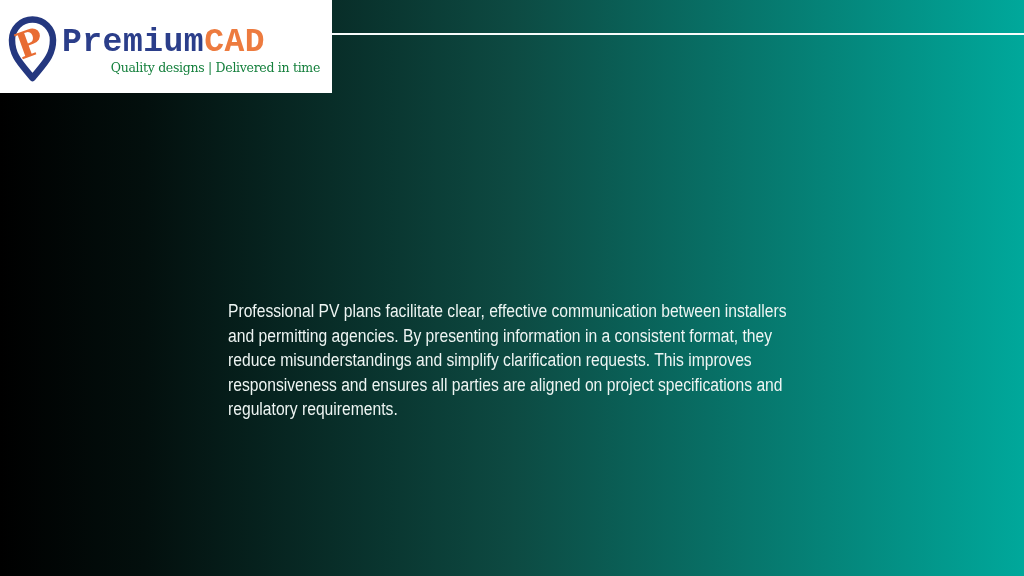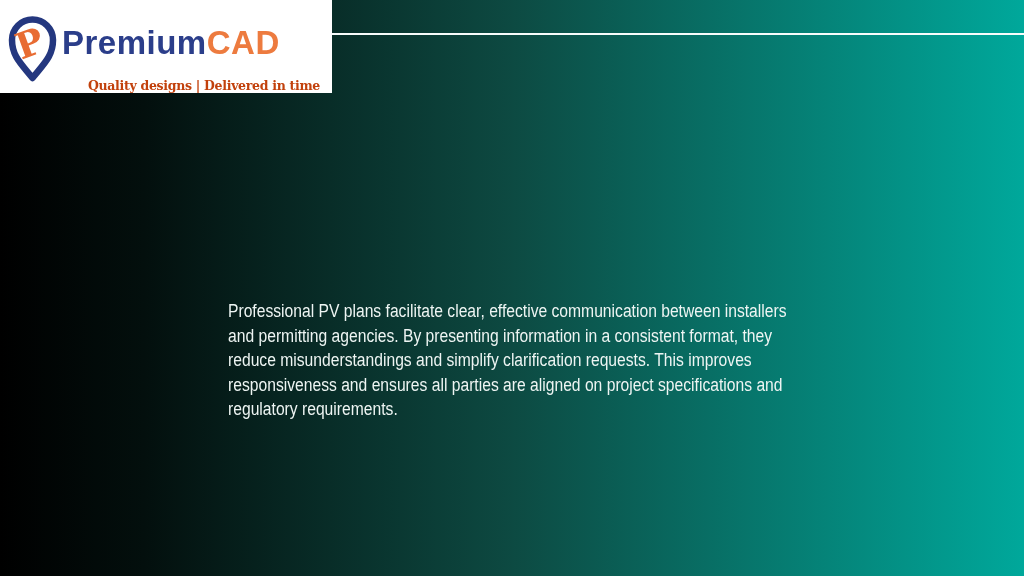--- a/index.html
+++ b/index.html
@@ -17,29 +17,29 @@
     background: #f8fcfb;
   }
   
   .logo-box {
     position: absolute; left: 0; top: 0; width: 332px; height: 93px;
     background: #ffffff;
   }
   .pin-icon { position: absolute; left: 7px; top: 14px; width: 51px; height: 68px; }
   .logo-text { position: absolute; left: 62px; top: 26px; width: 258px; }
   .brand {
-    font-family: Liberation Sans, sans-serif; font-weight: bold;
+    font-family: Liberation Mono, monospace; font-weight: bold;
     font-size: 33px; line-height: 34px; letter-spacing: 0.5px; white-space: nowrap;
   }
   .brand-premium { color: #2b3e8a; }
   .brand-cad { color: #ed7b3f; }
   .tagline {
-    margin-top: 18px; text-align: right;
-    font-family: "DejaVu Serif", serif; font-weight: bold;
-    font-size: 12.5px; letter-spacing: -0.3px; color: #c2410c; white-space: nowrap;
+    margin-top: 0; text-align: right;
+    font-family: "DejaVu Serif", serif; font-weight: normal;
+    font-size: 12.5px; letter-spacing: -0.3px; color: #15803d; white-space: nowrap;
   }
   
   .title {
     position: absolute; left: 228px; top: 165px; margin: 0;
     font-size: 34px; line-height: 42px; font-weight: 400; letter-spacing: 0.45px;
     color: #fbfdfd; white-space: nowrap;
   }
   
   .body-text {
     position: absolute; left: 228px; top: 299px;

